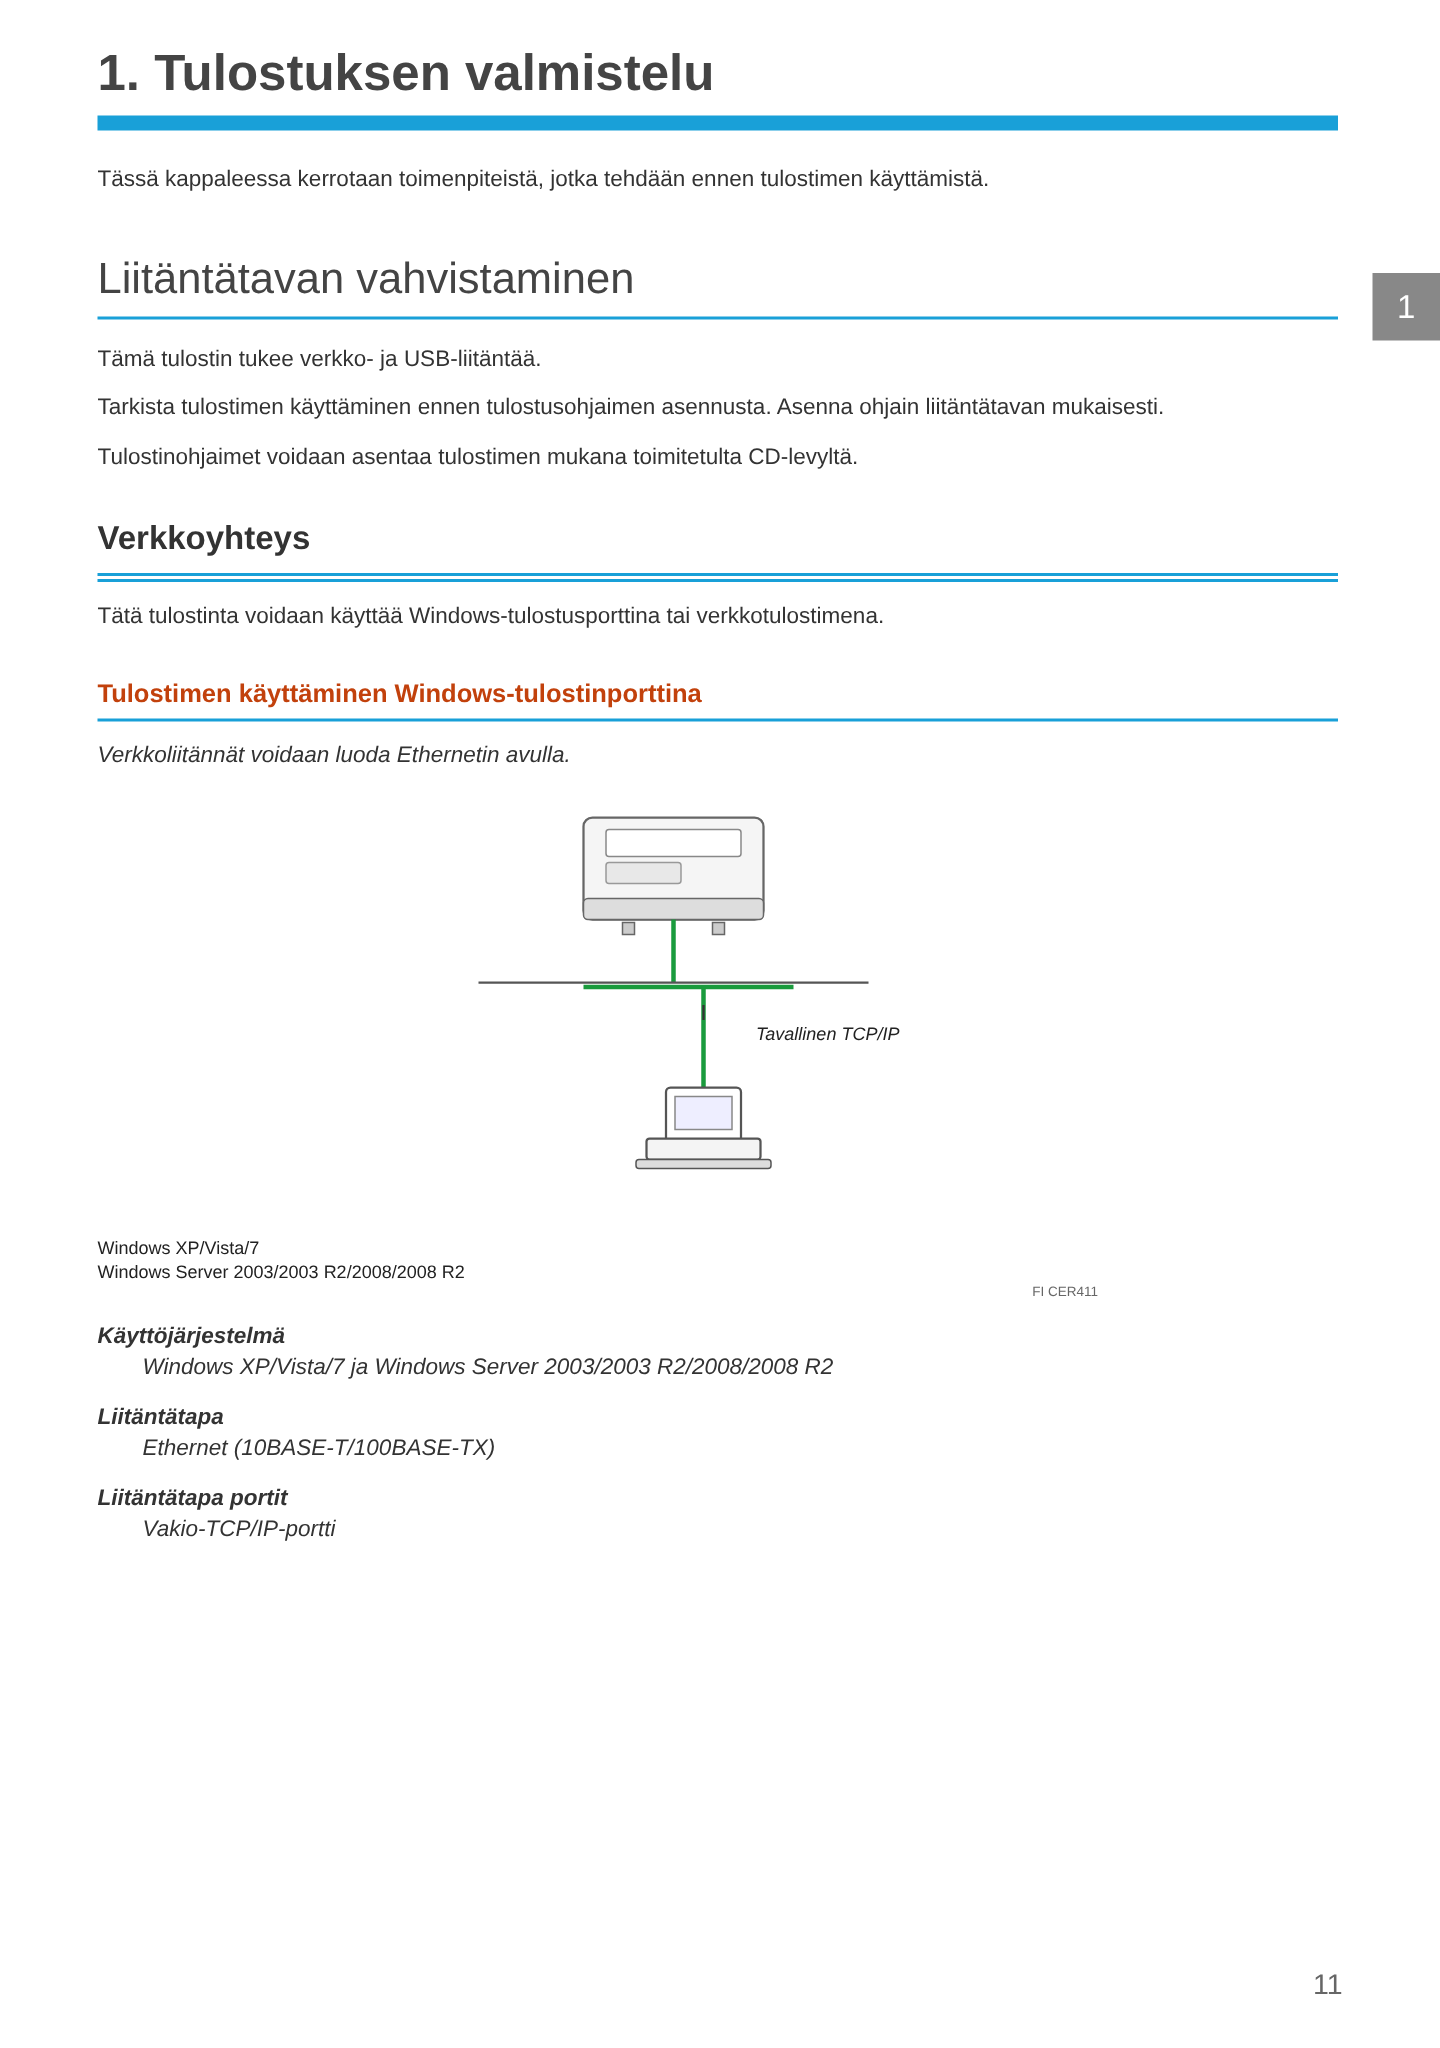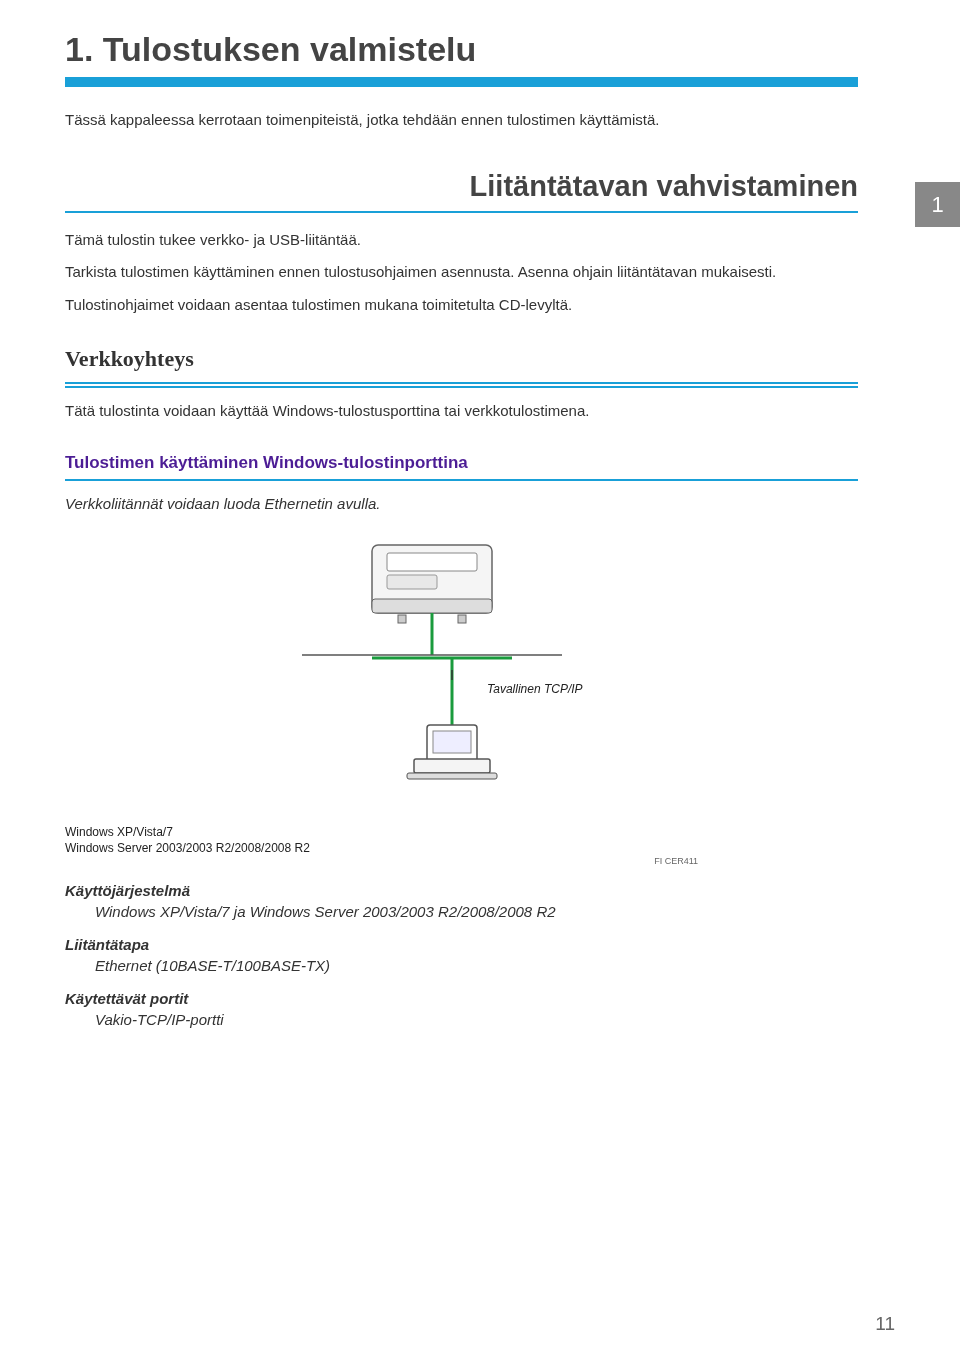--- a/index.html
+++ b/index.html
@@ -8,21 +8,21 @@
     padding: 0;
     background: #ffffff;
     font-family: Arial, Helvetica, sans-serif;
     color: #333;
     width: 960px;
     height: 1365px;
     position: relative;
     box-sizing: border-box;
   }
   .page {
-    padding: 30px 102px 30px 65px;
+    padding: 30px 68px 30px 65px;
     position: relative;
   }
   h1.chapter {
     font-size: 34px;
     font-weight: bold;
     margin: 0 0 8px 0;
     color: #444;
   }
   .thick-rule {
     height: 10px;
@@ -30,52 +30,50 @@
     margin: 0 0 22px 0;
   }
   .body-text {
     font-size: 15px;
     line-height: 1.5;
     color: #333;
     margin: 0 0 30px 0;
   }
   h2.section {
     font-size: 29px;
-    font-weight: bold;
+    font-weight: normal;
     color: #444;
     margin: 38px 0 8px 0;
-    text-align: right;
   }
   .med-rule {
     height: 2px;
     background: #19a0d8;
     margin: 0 0 16px 0;
   }
   .thin-rule {
     height: 2px;
     background: #19a0d8;
     margin: 0 0 12px 0;
   }
   h3.subsection {
     font-size: 22px;
     font-weight: bold;
     color: #333;
     margin: 28px 0 10px 0;
-    font-family: Liberation Serif, serif;
   }
   .double-rule {
     border-top: 2px solid #19a0d8;
     height: 2px;
     border-bottom: 2px solid #19a0d8;
     margin: 0 0 12px 0;
   }
   h4.subsub {
     font-size: 17px;
     font-weight: bold;
-    color: #4c1d95;
+    color: #c2410c;
     margin: 26px 0 6px 0;
   }
   .side-tab {
     position: absolute;
     right: 0;
     top: 182px;
     width: 45px;
     height: 45px;
     background: #888;
     color: #fff;
@@ -184,19 +182,19 @@
     <div>Windows XP/Vista/7</div>
     <div>Windows Server 2003/2003 R2/2008/2008 R2</div>
   </div>
   <div class="img-id">FI CER411</div>
 
   <dl class="spec">
     <dt>Käyttöjärjestelmä</dt>
     <dd>Windows XP/Vista/7 ja Windows Server 2003/2003 R2/2008/2008 R2</dd>
     <dt>Liitäntätapa</dt>
     <dd>Ethernet (10BASE-T/100BASE-TX)</dd>
-    <dt>Käytettävät portit</dt>
+    <dt>Liitäntätapa portit</dt>
     <dd>Vakio-TCP/IP-portti</dd>
   </dl>
 
 </div>
 
 <div class="page-num">11</div>
 
 </body></html>

